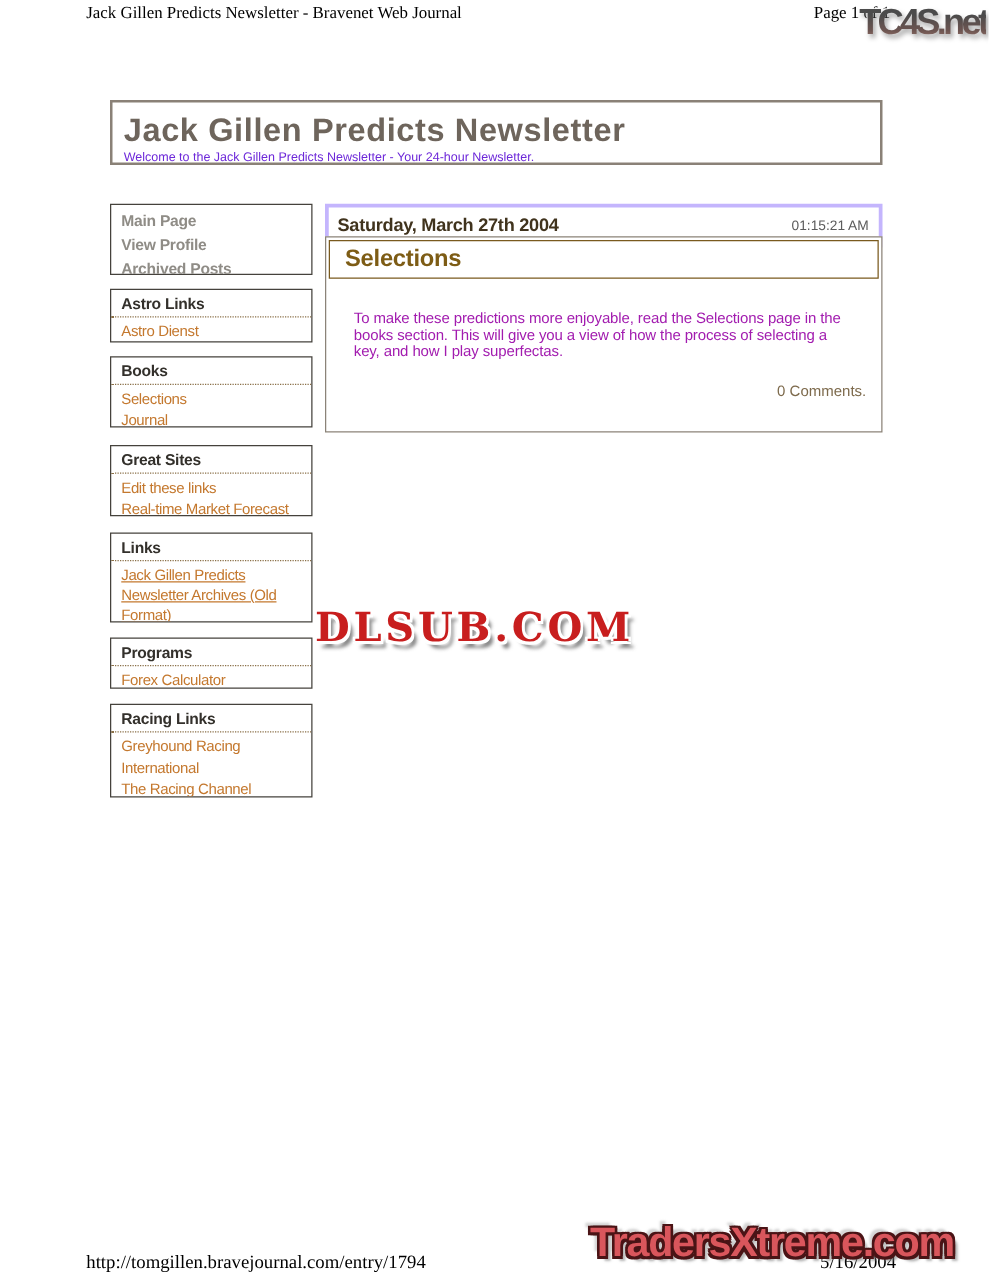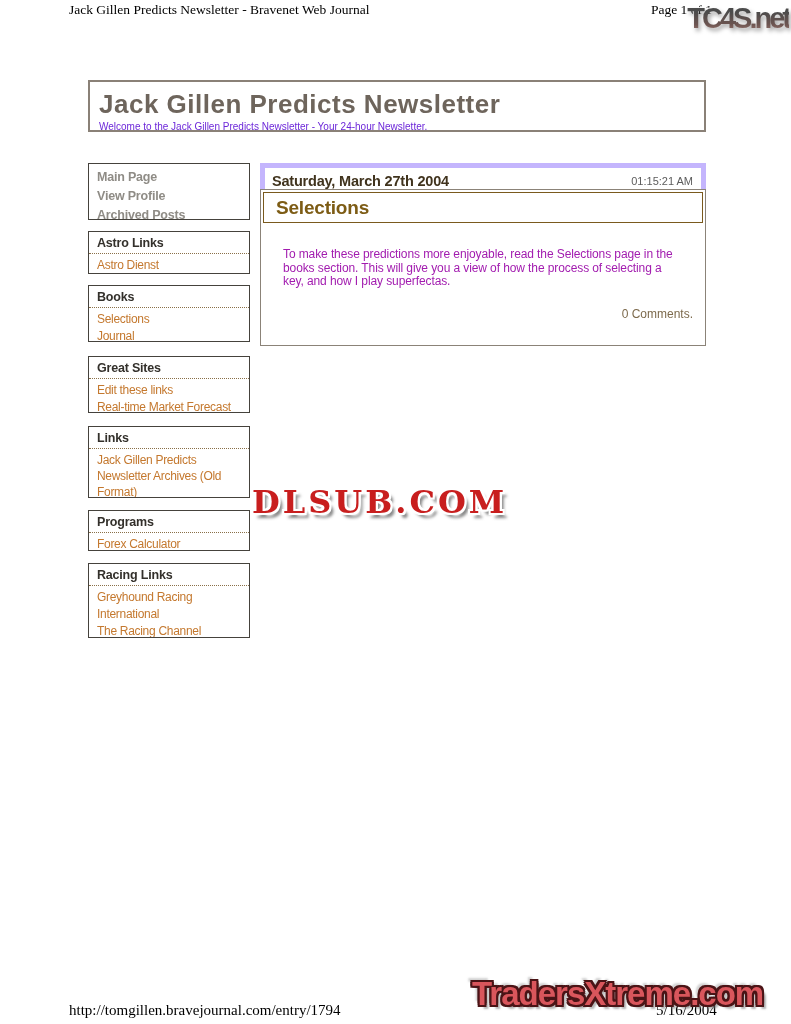--- a/index.html
+++ b/index.html
@@ -64,26 +64,26 @@
   }
   .sbox-h {
     font-size:12.5px; font-weight:bold; color:#33302b;
     padding:4px 8px 3px 8px; border-bottom:1px dotted #8a7048; letter-spacing:-0.2px;
   }
   .sbox-links { padding:3px 8px 0 8px; }
   .slink {
     display:block; font-size:12px; color:#c4782e; line-height:17px;
     text-decoration:none; letter-spacing:-0.3px; cursor:pointer;
   }
-  .slink.wrap { line-height:16px; }
+  .slink.wrap { line-height:16px;text-decoration:underline; }
 
   
   #datebar {
     left:260px; top:163px; width:446px; height:35px;
-    border:5px solid #c4b5fd; background:#fff;
+    border:3px solid #c4b5fd; background:#fff;
     display:flex; align-items:center; justify-content:space-between; padding:0 8px 0 7px;
   }
   #datebar .date { font-size:14.5px; font-weight:bold; color:#40331d; letter-spacing:-0.2px; }
   #datebar .time { font-size:11px; color:#5c5c5c; }
 
   #entry-box {
     left:260px; top:189px; width:446px; height:157px;
     border:1px solid #8b8378; background:#fff;
   }
   #entry-title-box {

